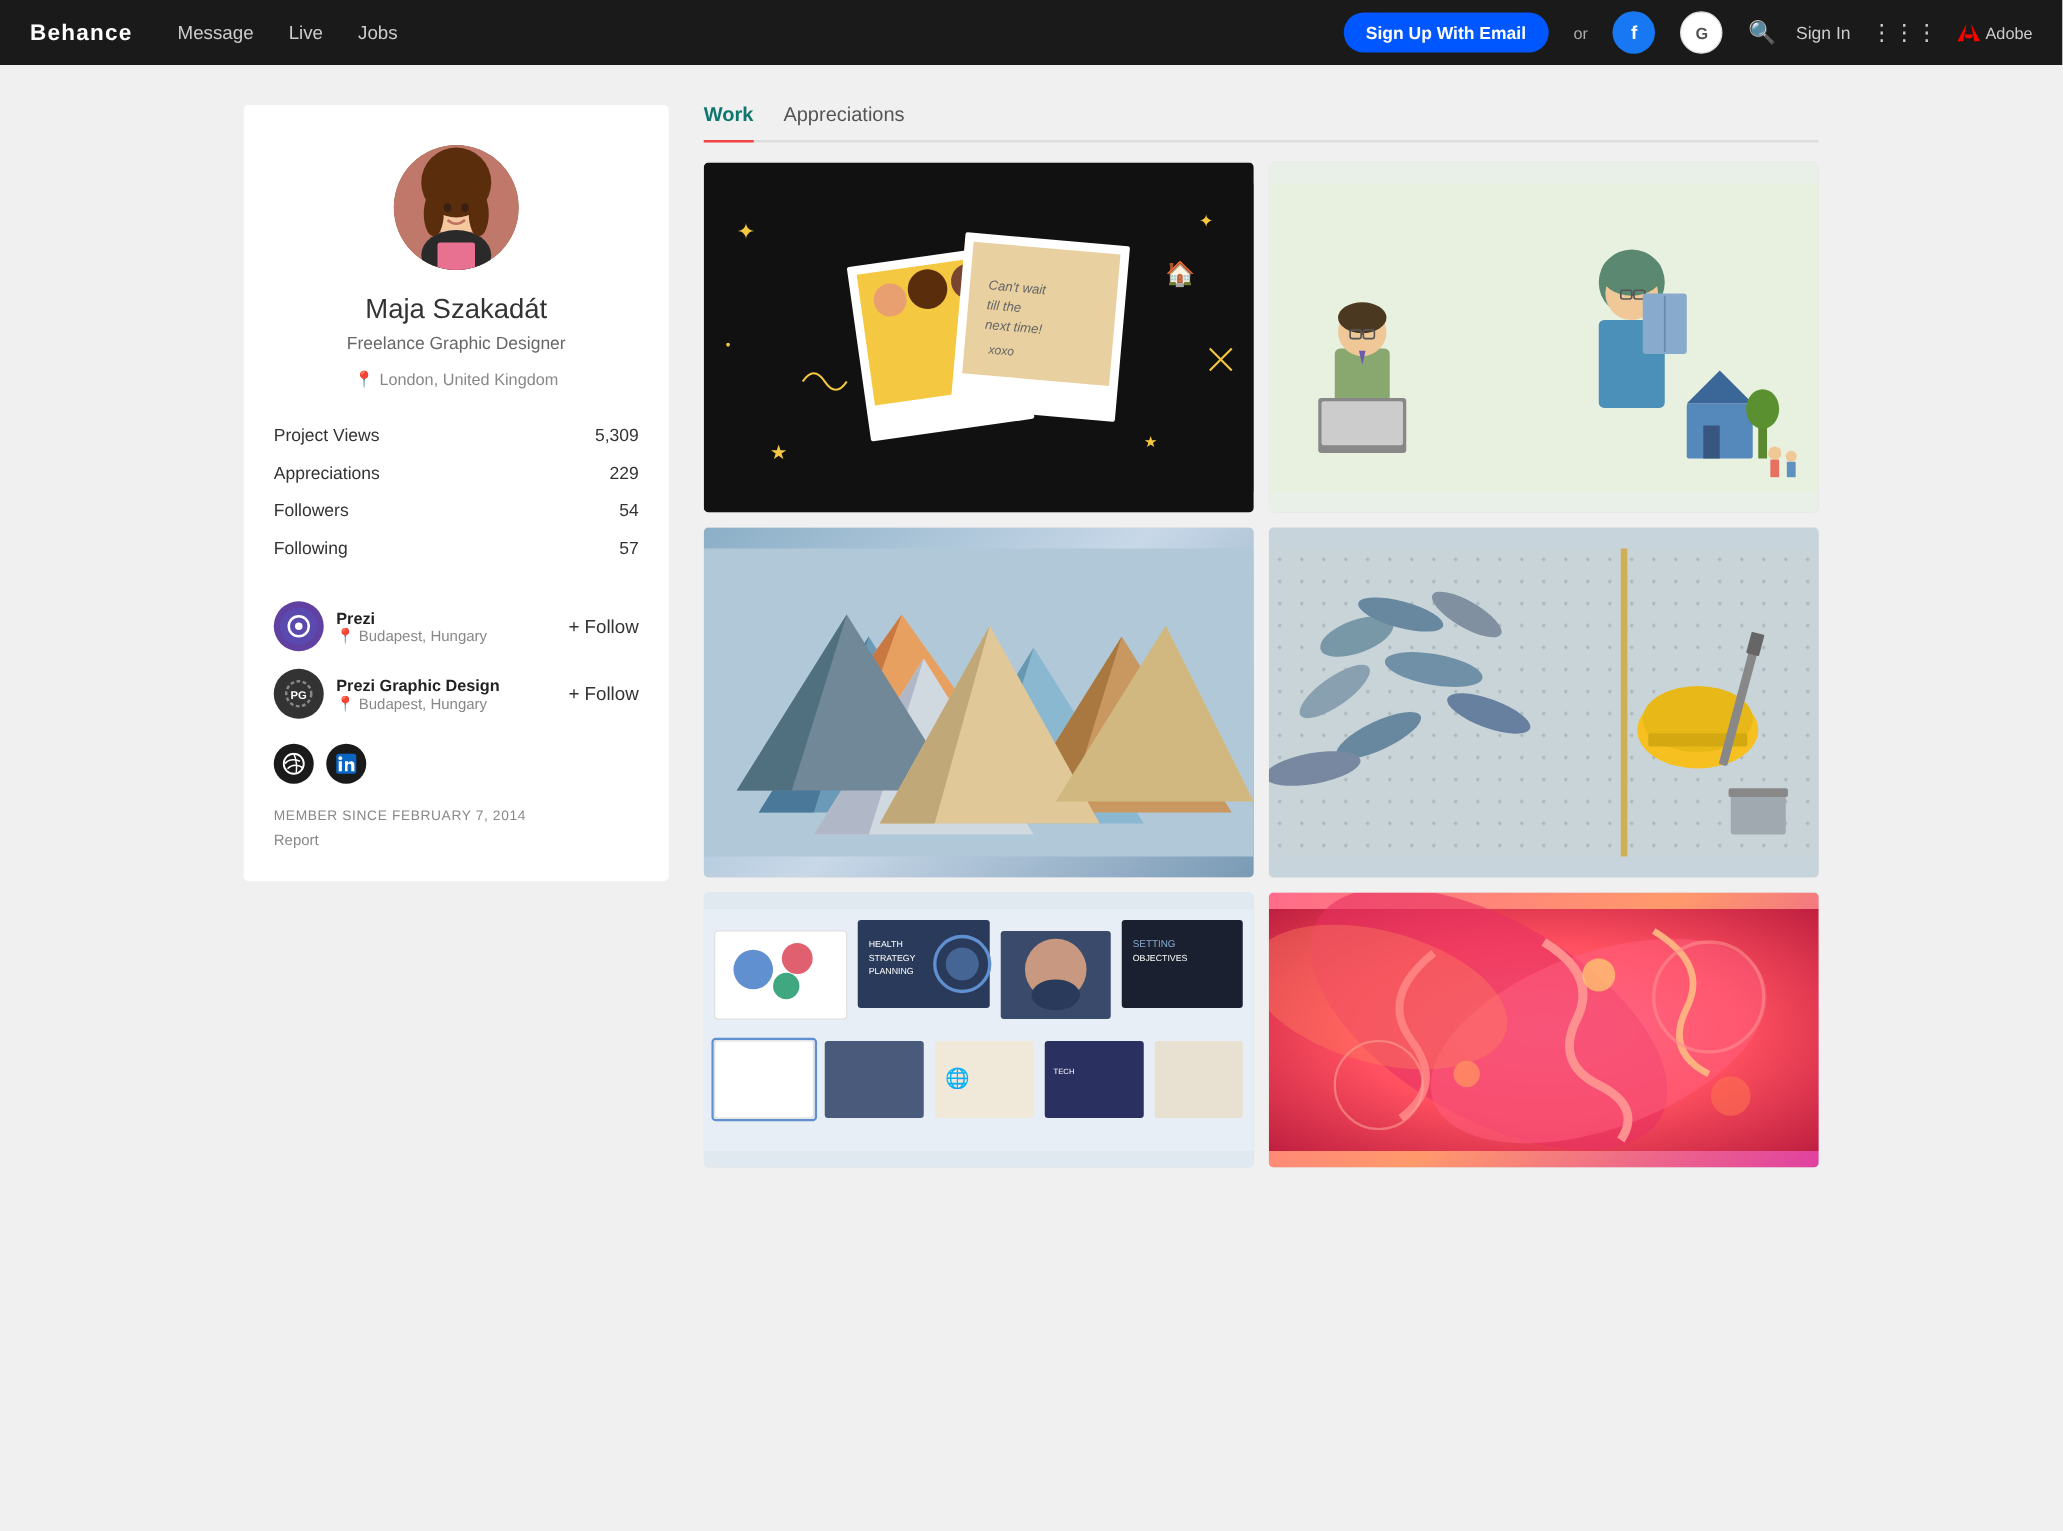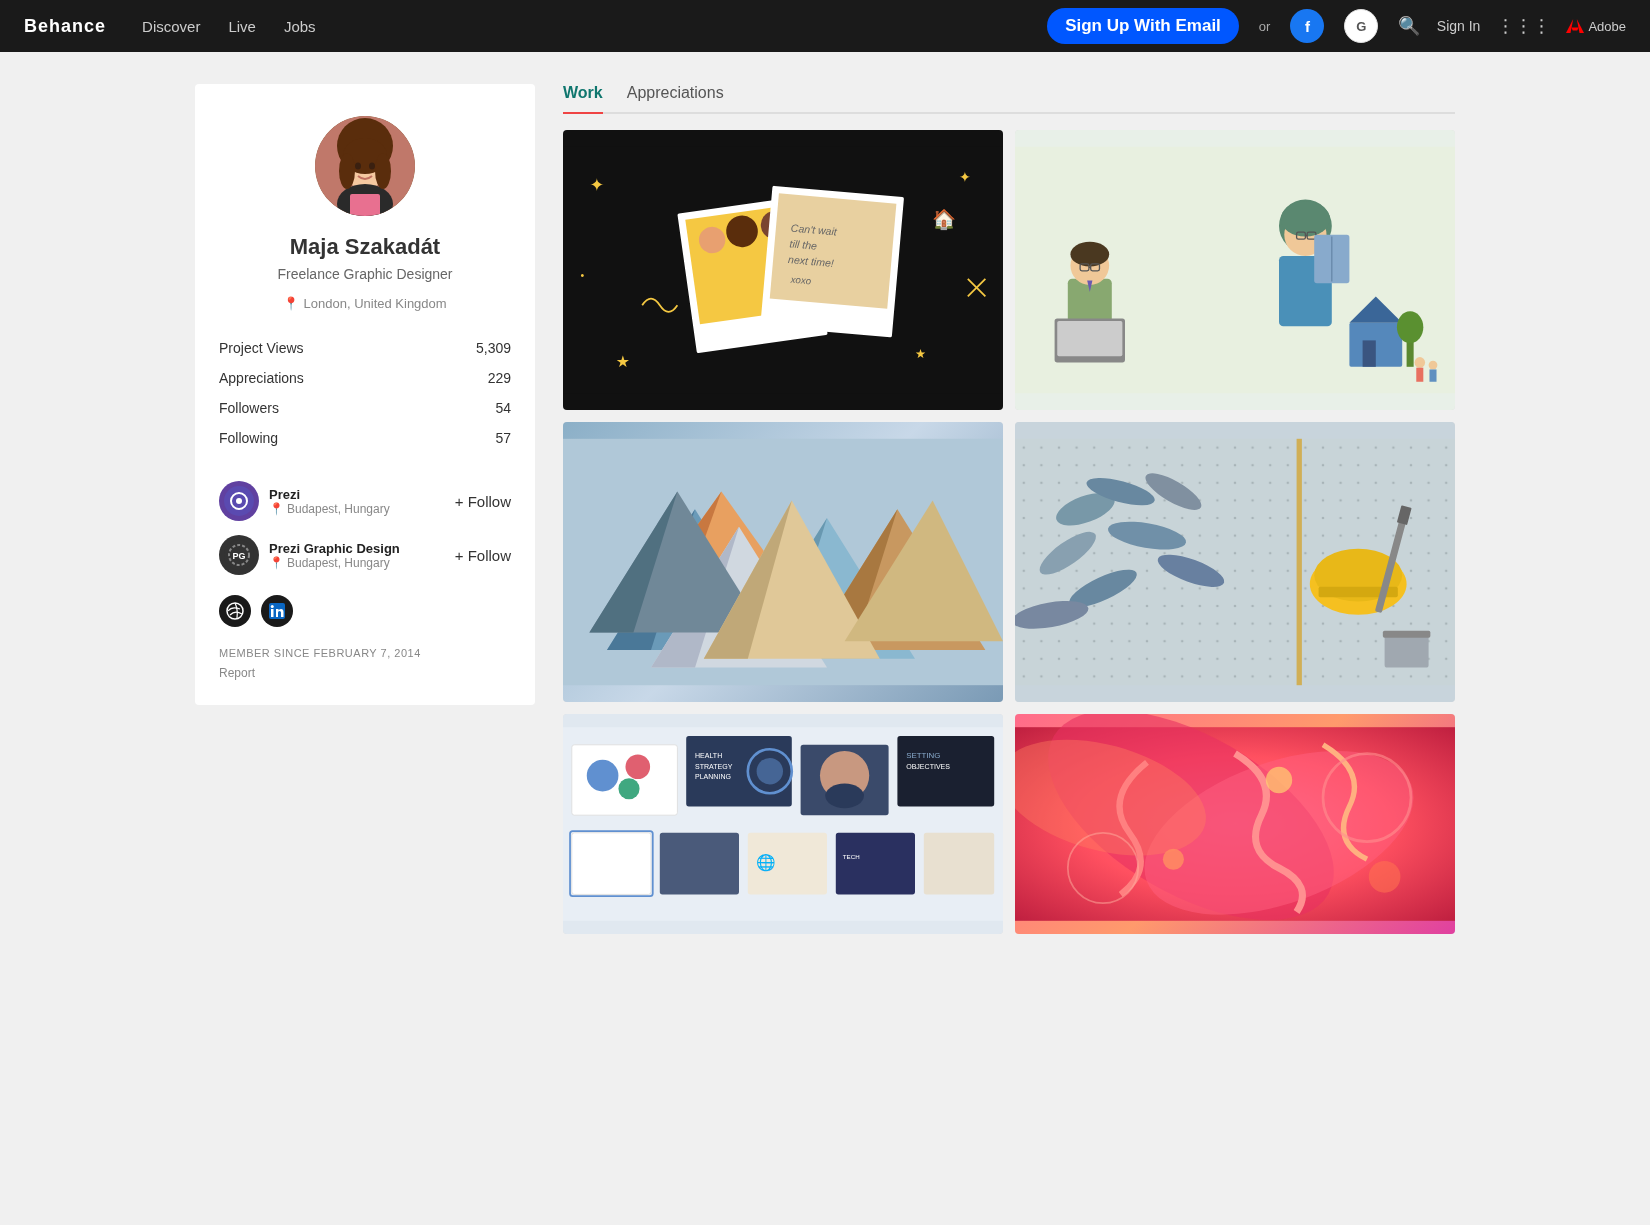--- a/index.html
+++ b/index.html
@@ -35,21 +35,21 @@
       text-decoration: none;
       font-size: 15px;
       cursor: pointer;
     }
     .nav-signup-btn {
       background: #0057ff;
       color: white;
       border: none;
       border-radius: 20px;
       padding: 8px 18px;
-      font-size: 17px;
+      font-size: 14px;
       font-weight: 600;
       cursor: pointer;
       white-space: nowrap;
     }
     .nav-or {
       color: #aaa;
       font-size: 13px;
     }
     .nav-social-btn {
       width: 34px;
@@ -119,21 +119,21 @@
       overflow: hidden;
       background: #c0a080;
       display: flex;
       align-items: center;
       justify-content: center;
     }
     .avatar svg { width: 100%; height: 100%; }
     .profile-name {
       text-align: center;
       font-size: 22px;
-      font-weight: 700;
+      font-weight: 400;
       margin-bottom: 6px;
     }
     .profile-title {
       text-align: center;
       color: #666;
       font-size: 14px;
       margin-bottom: 14px;
     }
     .profile-location {
       text-align: center;
@@ -341,21 +341,21 @@
       justify-content: center;
       overflow: hidden;
     }
   </style>
 </head>
 <body>
 
 <nav>
   <span class="nav-logo">Behance</span>
   <div class="nav-links">
-    <a class="nav-link">Discover</a>
+    <a class="nav-link">Message</a>
     <a class="nav-link">Live</a>
     <a class="nav-link">Jobs</a>
   </div>
   <button class="nav-signup-btn">Sign Up With Email</button>
   <span class="nav-or">or</span>
   <button class="nav-social-btn nav-fb">f</button>
   <button class="nav-social-btn nav-google">G</button>
   <div class="nav-right">
     <span class="nav-search-icon">🔍</span>
     <span class="nav-signin">Sign In</span>

